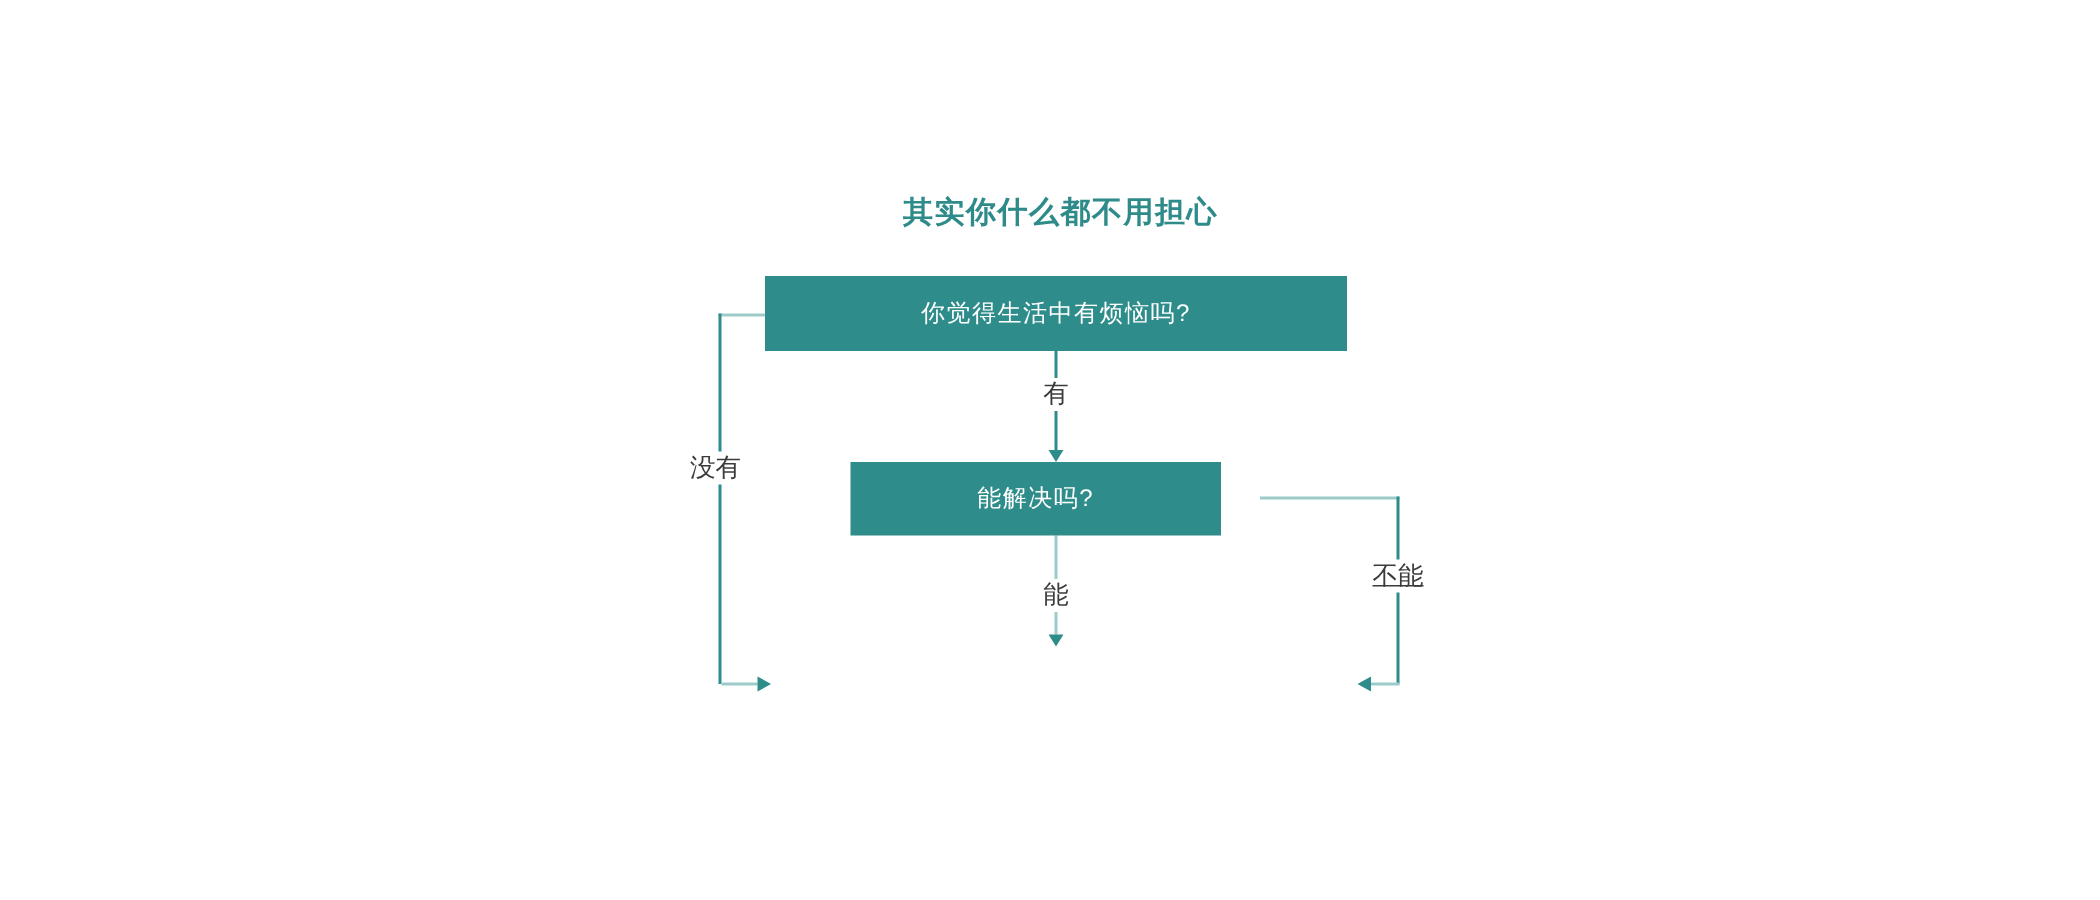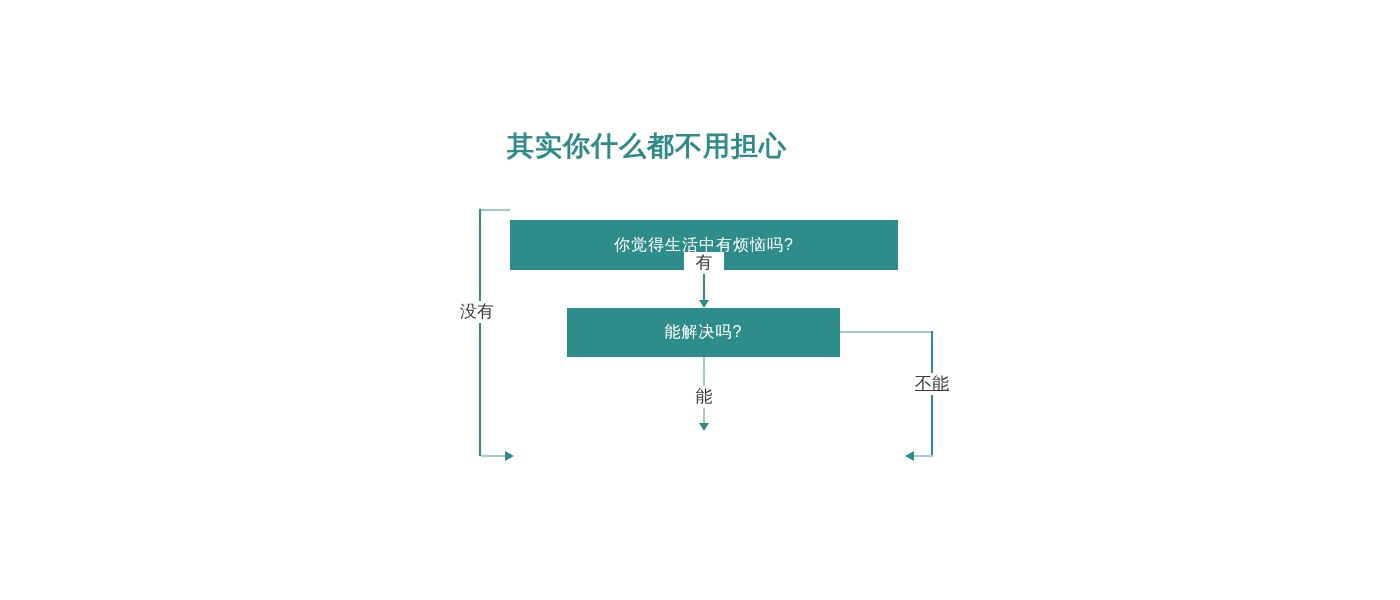--- a/index.html
+++ b/index.html
@@ -13,39 +13,39 @@
     width: 1400px;
     height: 600px;
     background: #ffffff;
     overflow: hidden;
   }
   .diagram-title {
     position: absolute;
     left: 507px;
     top: 128px;
     width: 400px;
-    text-align: left;
-    font-size: 27px;
+    text-align: center;
+    font-size: 20px;
     font-weight: bold;
     color: #2e8b8a;
     letter-spacing: 1px;
   }
   .node {
     position: absolute;
     background: #2e8c8a;
     color: #ffffff;
     display: flex;
     align-items: center;
     justify-content: center;
     font-size: 16px;
     letter-spacing: 1px;
     box-sizing: border-box;
   }
-  .node-q1 { left: 510px; top: 184px; width: 388px; height: 50px; margin-top: 36px; }
-  .node-q2 { left: 567px; top: 308px; width: 273px; height: 49px; }
+  .node-q1 { left: 510px; top: 184px; width: 388px; height: 50px; }
+  .node-q2 { left: 567px; top: 308px; width: 247px; height: 49px; }
   .node-end { left: 515px; top: 431px; width: 390px; height: 50px;
               font-family: "Liberation Serif", "DejaVu Serif", serif; }
   .edge-seg {
     position: absolute;
     background: #2e8c8a;
   }
   .edge-seg.light { background: #9ccbca; }
   .arrow {
     position: absolute;
     width: 0;

